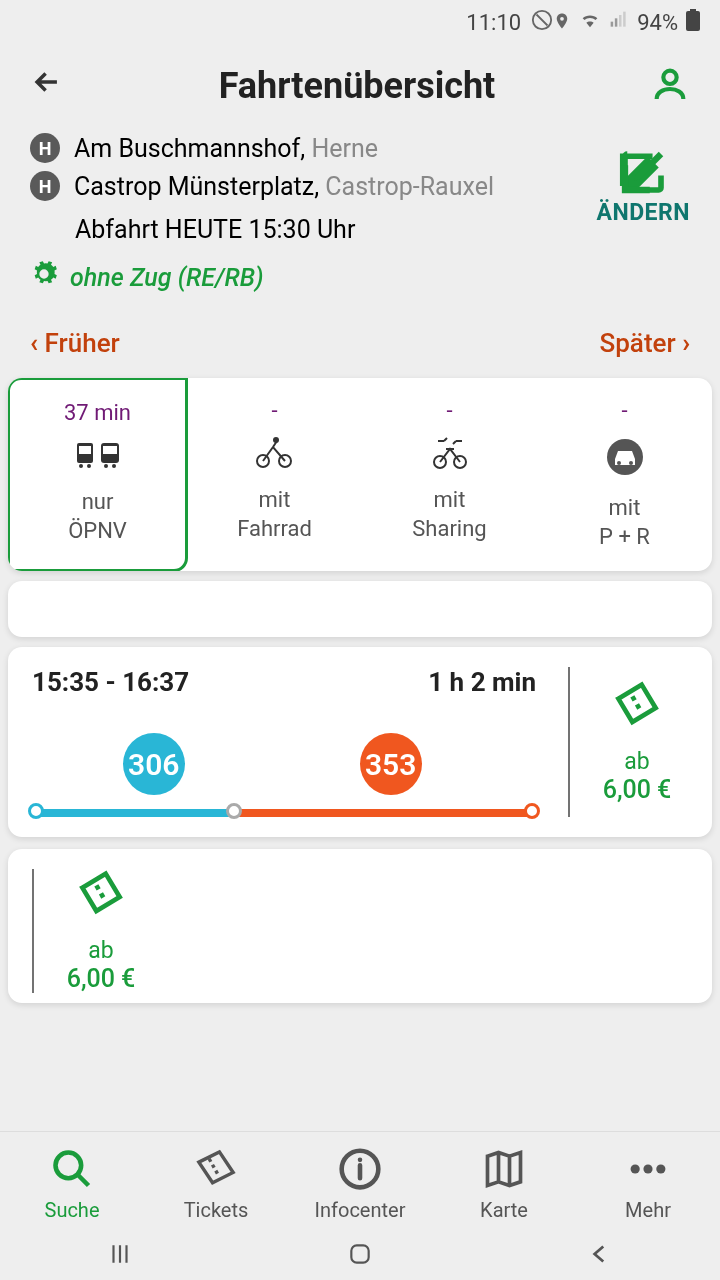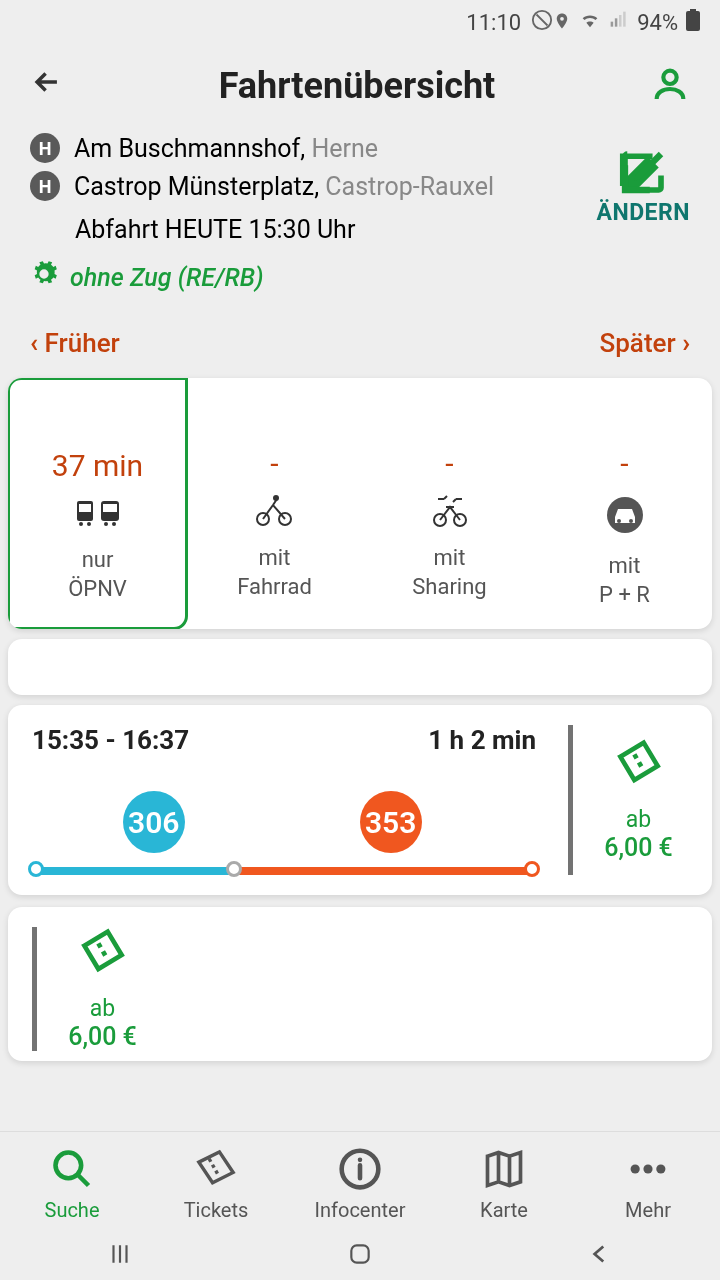--- a/index.html
+++ b/index.html
@@ -27,37 +27,37 @@
 .edit-label { color: #0f766e; font-size: 23px; font-weight: 700; letter-spacing: 0.5px; }
 .depart-text { font-size: 25px; margin-left: 45px; margin-top: 14px; }
 .filter-row { display: flex; align-items: center; gap: 12px; margin-top: 16px; color: #1a9c3b; font-size: 25px; font-weight: 500; font-style: italic; }
 .earlier-later { display: flex; justify-content: space-between; padding: 14px 30px 18px; font-size: 26px; color: #c2410c; font-weight: 500; }
 .chev { font-weight: 700; }
 
 
 .mode-tabs { display: flex; background: #fff; border-radius: 14px; margin: 2px 8px 10px; box-shadow: 0 2px 6px rgba(0,0,0,0.12); overflow: hidden; }
 .mode-tab { flex: 1; text-align: center; padding: 20px 8px; color: #555; position: relative; }
 .mode-tab.active { border: 3px solid #1a9c3b; border-radius: 14px 0 14px 0; margin: -1px; }
-.mode-time { font-size: 30px; color: #c2410c; margin-top: 48px; }
+.mode-time { font-size: 22px; color: #701a75; }
 .mode-icons { margin: 14px 0 10px; font-size: 30px; color: #333; }
 .mode-label { font-size: 22px; color: #555; line-height: 1.3; }
 
 .spacer-card { background: #fff; border-radius: 14px; margin: 0 8px 10px; height: 56px; box-shadow: 0 2px 6px rgba(0,0,0,0.12); }
 
 
 .trip-card { background: #fff; border-radius: 14px; margin: 0 8px 12px; padding: 20px 24px; box-shadow: 0 2px 6px rgba(0,0,0,0.12); display: flex; gap: 12px; }
 .trip-left { flex: 1; padding-right: 20px; }
 .trip-header { display: flex; justify-content: space-between; font-size: 26px; font-weight: 700; color: #222; margin-bottom: 36px; align-items: center; }
 .alert-icon { display: inline-block; width: 26px; height: 26px; background: #2196f3; border-radius: 6px; color: #fff; text-align: center; line-height: 26px; font-size: 18px; font-weight: 900; margin-left: 10px; vertical-align: middle; }
 .trip-lines { position: relative; height: 66px; margin-bottom: 10px; }
 .line-badge { position: absolute; top: 0; width: 62px; height: 62px; border-radius: 50%; color: #fff; display: flex; align-items: center; justify-content: center; font-size: 30px; font-weight: 600; }
 .trip-bar { position: relative; height: 8px; background: #ddd; border-radius: 4px; }
 .bar-seg { position: absolute; height: 8px; top: 0; }
 .bar-dot { position: absolute; width: 16px; height: 16px; border-radius: 50%; background: #fff; border: 3px solid #aaa; top: -6px; }
-.trip-right { width: 120px; text-align: center; border-left: 5px solid #737373; padding-left: 16px; display: flex; flex-direction: column; justify-content: center; }
+.trip-right { width: 120px; text-align: center; border-left: 2px solid #737373; padding-left: 16px; display: flex; flex-direction: column; justify-content: center; }
 .ticket-icon { color: #1a9c3b; margin-bottom: 8px; }
 .price-from { color: #1a9c3b; font-size: 23px; }
 .price { color: #1a9c3b; font-size: 25px; font-weight: 500; }
 
 
 .bottom-nav { position: absolute; bottom: 48px; left: 0; right: 0; display: flex; background: #eeeeee; padding: 14px 0 10px; border-top: 1px solid #ddd; }
 .nav-item { flex: 1; text-align: center; color: #555; }
 .nav-item.active { color: #1a9c3b; }
 .nav-icon { height: 46px; display: flex; align-items: center; justify-content: center; margin-bottom: 6px; }
 .nav-label { font-size: 20px; }

